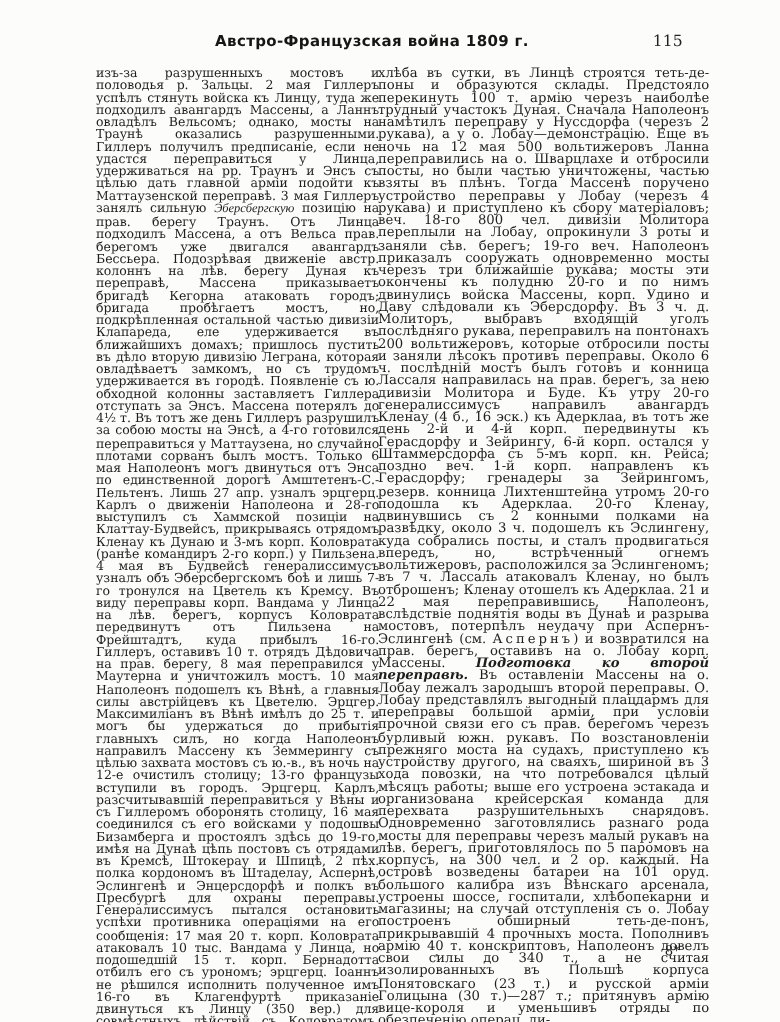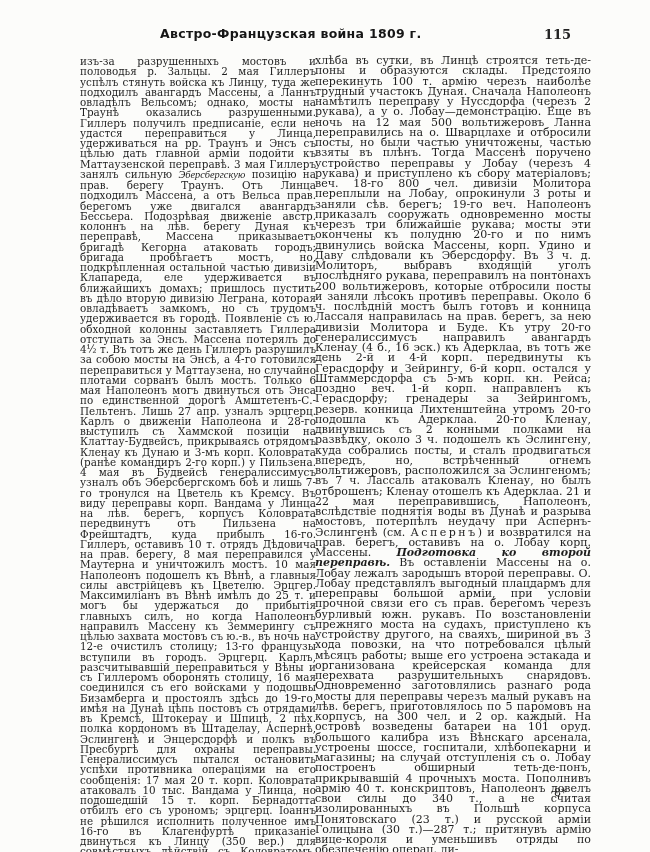--- a/index.html
+++ b/index.html
@@ -17,35 +17,34 @@
   }
   .page {
     position: absolute;
     inset: 0;
   }
   .running-title {
     position: absolute;
     top: 26px;
     left: 160px;
     width: 300px;
-    text-align: left;
+    text-align: center;
     font-family: "DejaVu Sans", "Liberation Sans", sans-serif;
     font-weight: bold;
     font-size: 12.5px;
     letter-spacing: 0.3px;
     white-space: nowrap;
     color: #161616;
   }
   .page-number {
     position: absolute;
     top: 27px;
     left: 544px;
     font-size: 13px;
     color: #222;
-    font-weight: bold;
   }
   .text-column {
     position: absolute;
     top: 56px;
     text-align: justify;
     text-justify: inter-word;
     color: #1e1e1e;
   }
   .text-column.left {
     left: 80px;

